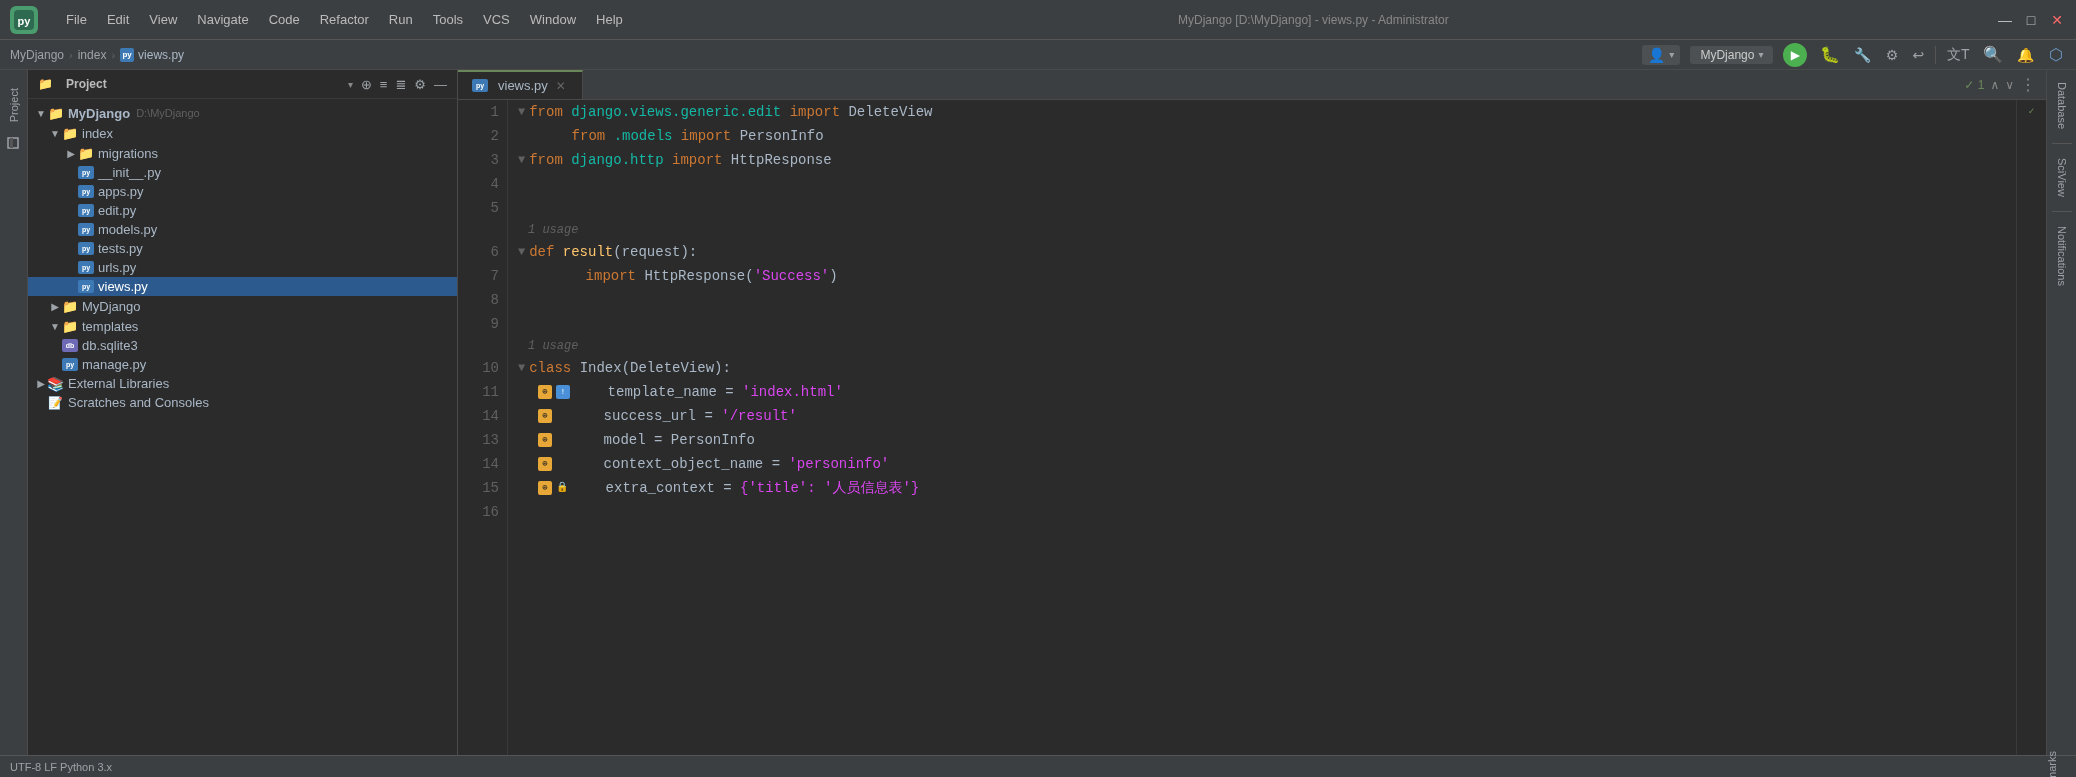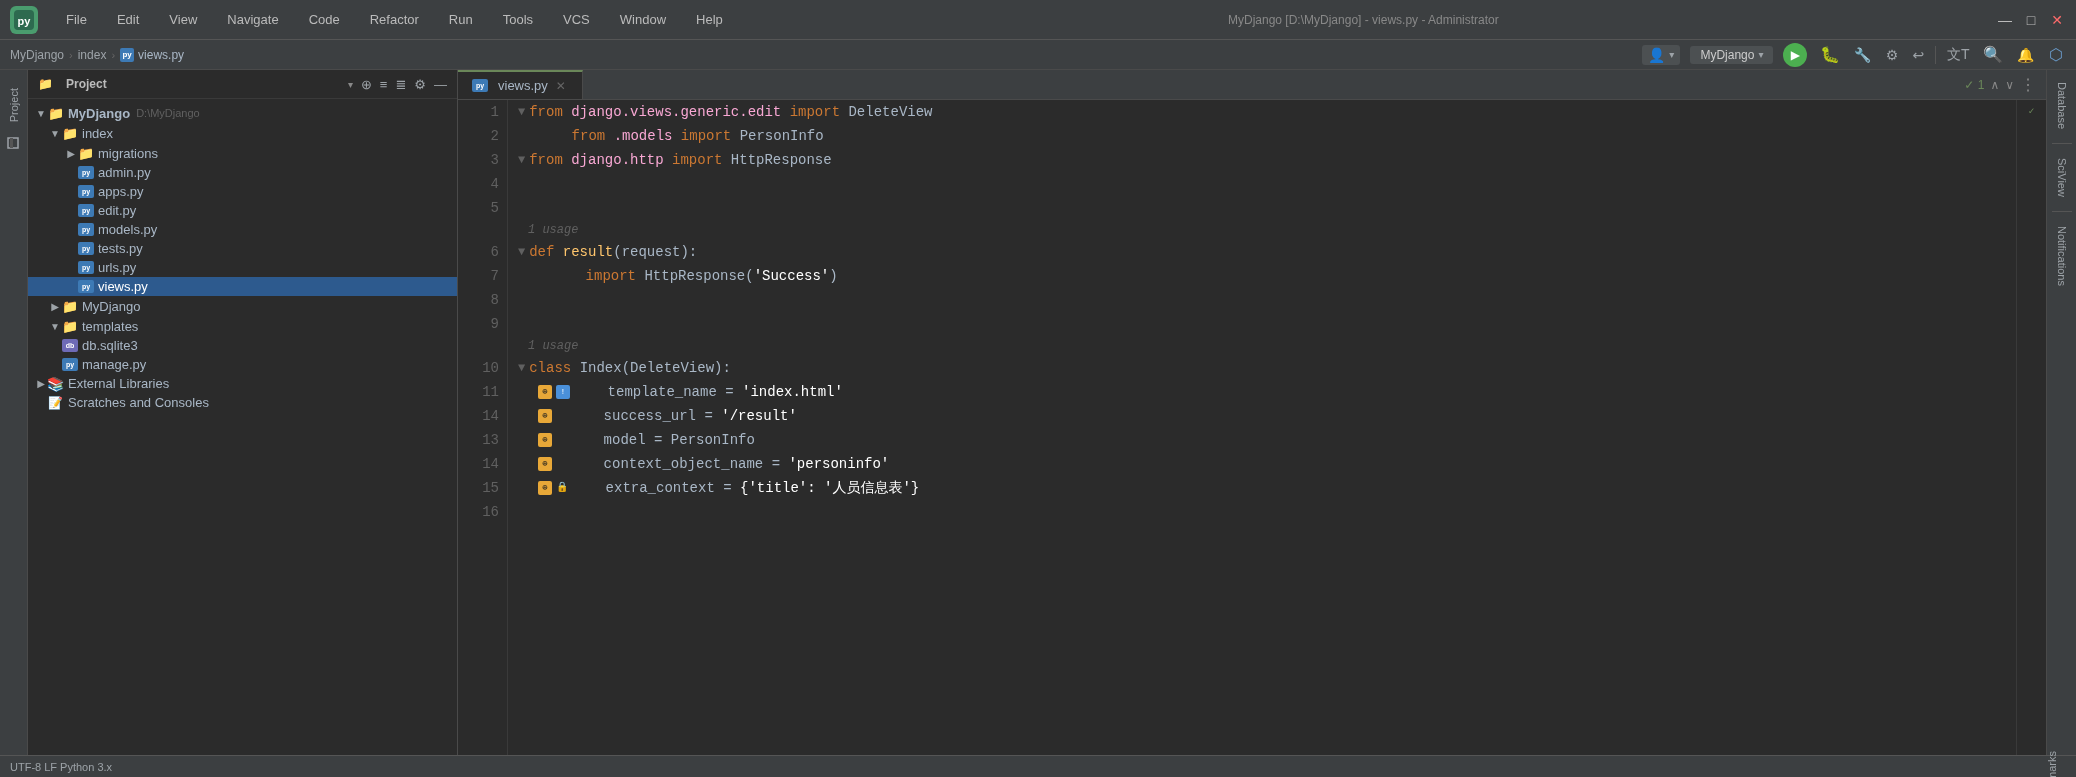--- a/index.html
+++ b/index.html
@@ -33,21 +33,21 @@
       border-radius: 6px;
       display: flex;
       align-items: center;
       justify-content: center;
       color: white;
       font-weight: bold;
       font-size: 14px;
     }
     .title-bar-menu {
       display: flex;
-      gap: 14px;
+      gap: 4px;
     }
     .menu-item {
       padding: 4px 8px;
       color: #bbb;
       font-size: 13px;
       cursor: pointer;
       border-radius: 3px;
     }
     .title-bar-title {
       flex: 1;
@@ -366,23 +366,23 @@
       height: 24px;
       display: flex;
       align-items: center;
       position: relative;
       white-space: pre;
     }
     
     .kw { color: #cc7832; }
     .fn { color: #ffc66d; }
     .cls { color: #a9b7c6; }
-    .str { color: #ffffff; }
+    .str { color: #d946ef; }
     .op { color: #a9b7c6; }
-    .mod { color: #f9a8d4; }
+    .mod { color: #14b8a6; }
     .param { color: #a9b7c6; }
     .builtin { color: #a9b7c6; }
 
     
     .right-gutter {
       width: 30px;
       background: #2b2b2b;
       border-left: 1px solid #3a3a3a;
       display: flex;
       flex-direction: column;
@@ -559,26 +559,26 @@
         <span class="folder-icon folder-open">📁</span>
         <span>index</span>
       </div>
 
       <div class="tree-item tree-indent-2">
         <span class="tree-arrow">▶</span>
         <span class="folder-icon folder-closed">📁</span>
         <span>migrations</span>
       </div>
 
-
       <div class="tree-item tree-indent-2">
         <span class="tree-arrow" style="width:14px;"></span>
         <span class="py-file-icon">py</span>
-        <span>admin.py</span>
-      </div>
+        <span>__init__.py</span>
+      </div>
+
 
       <div class="tree-item tree-indent-2">
         <span class="tree-arrow" style="width:14px;"></span>
         <span class="py-file-icon">py</span>
         <span>apps.py</span>
       </div>
 
       <div class="tree-item tree-indent-2">
         <span class="tree-arrow" style="width:14px;"></span>
         <span class="py-file-icon">py</span>

